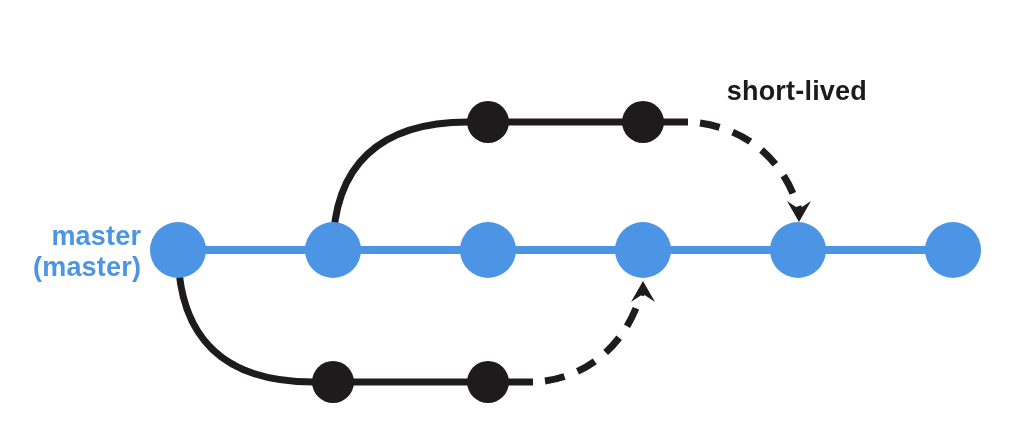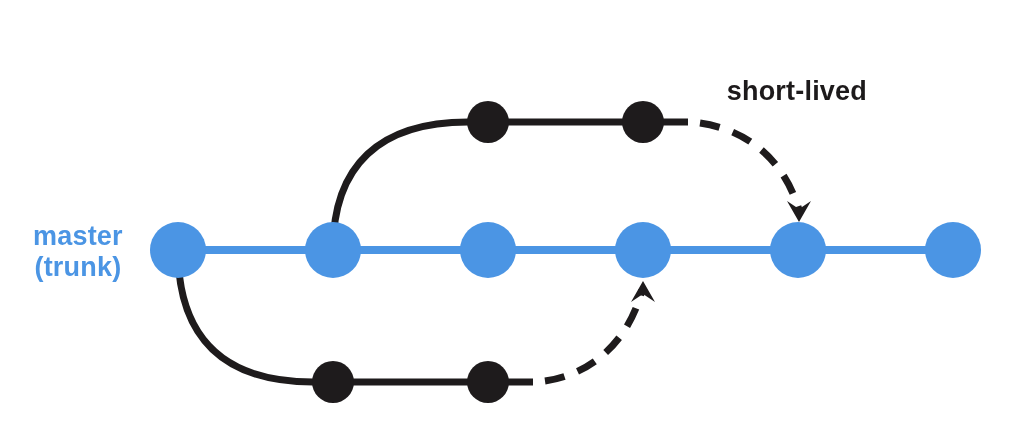--- a/index.html
+++ b/index.html
@@ -5,21 +5,21 @@
   html, body { margin: 0; padding: 0; }
   body {
     width: 1024px; height: 444px;
     background: #ffffff;
     font-family: "Liberation Sans", sans-serif;
     position: relative; overflow: hidden;
   }
   .canvas { position: absolute; left: 0; top: 0; width: 1024px; height: 444px; }
   svg { position: absolute; left: 0; top: 0; }
   .label { position: absolute; font-weight: 700; font-size: 27px; line-height: 31px; letter-spacing: 0.2px; }
-  .label-master { left: 33px; top: 221px; text-align: center; }
+  .label-master { left: 33px; top: 221px; text-align: right; }
   .label-branches { left: 617px; top: 29px; width: 250px; text-align: right; margin-top: 47px; }
 </style>
 </head>
 <body style="background: rgb(255, 255, 255);">
 
 <div class="canvas">
   <svg id="diagram-svg" width="1024" height="444" viewBox="0 0 1024 444">
       <path d="M 333 250 C 333 165 380 122 468 122 L 688 122" fill="none" stroke="#1e1b1c" stroke-width="7"></path>
       <path d="M 700 123 C 748 130 784 160 799 210" fill="none" stroke="#1e1b1c" stroke-width="7" stroke-dasharray="20 14"></path>
       <path d="M 178 250 C 178 339 225 382 313 382 L 533 382" fill="none" stroke="#1e1b1c" stroke-width="7"></path>
@@ -34,19 +34,19 @@
       <circle cx="488" cy="122" r="21" fill="#1e1b1c"></circle>
       <circle cx="643" cy="122" r="21" fill="#1e1b1c"></circle>
       <circle cx="333" cy="382" r="21" fill="#1e1b1c"></circle>
       <circle cx="488" cy="382" r="21" fill="#1e1b1c"></circle>
       <polygon points="787,201 799,209 811,201 799,222" fill="#1e1b1c"></polygon>
       <polygon points="631,302 643,294 655,302 643,281" fill="#1e1b1c"></polygon>
     </svg>
 
   <div class="label label-master" style="color: rgb(75, 149, 228);">
     <div>master</div>
-    <div>(trunk)</div>
+    <div>(master)</div>
   </div>
 
   <div class="label label-branches" style="color: rgb(29, 26, 27);">
     <div>short-lived</div>
   </div>
 </div>
 
 </body></html>

